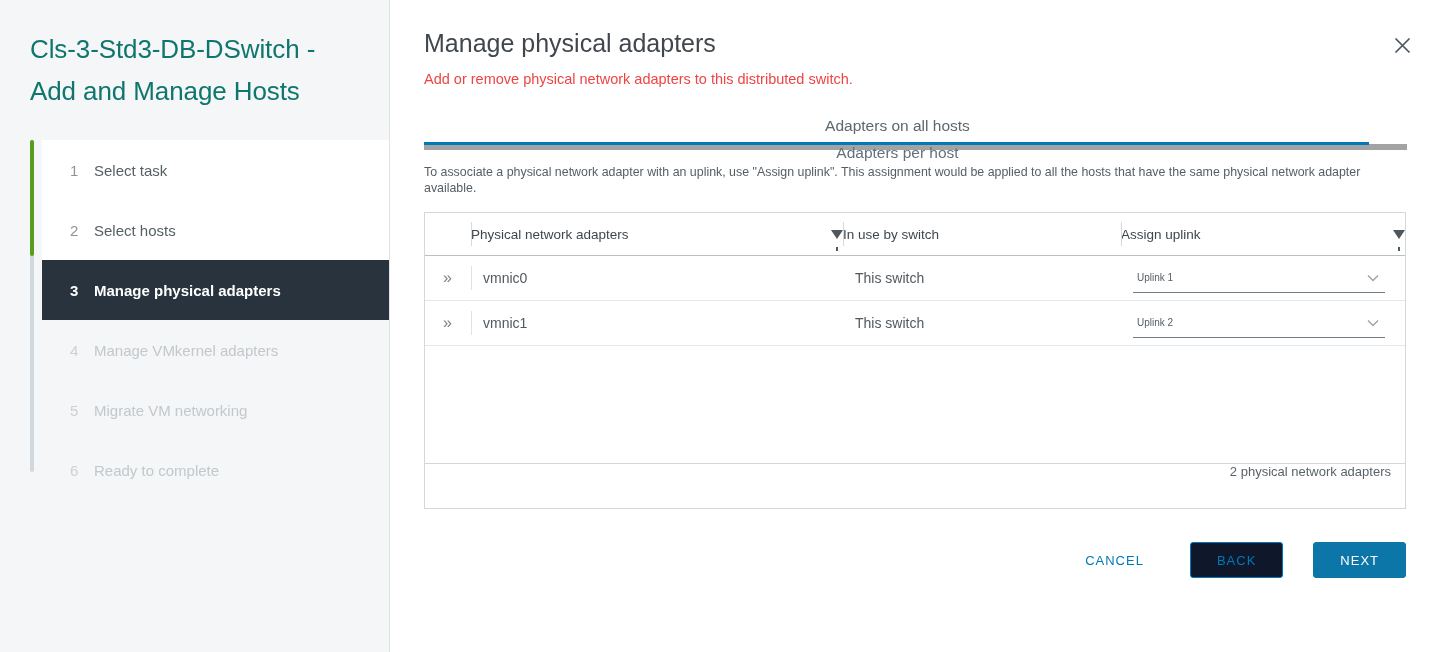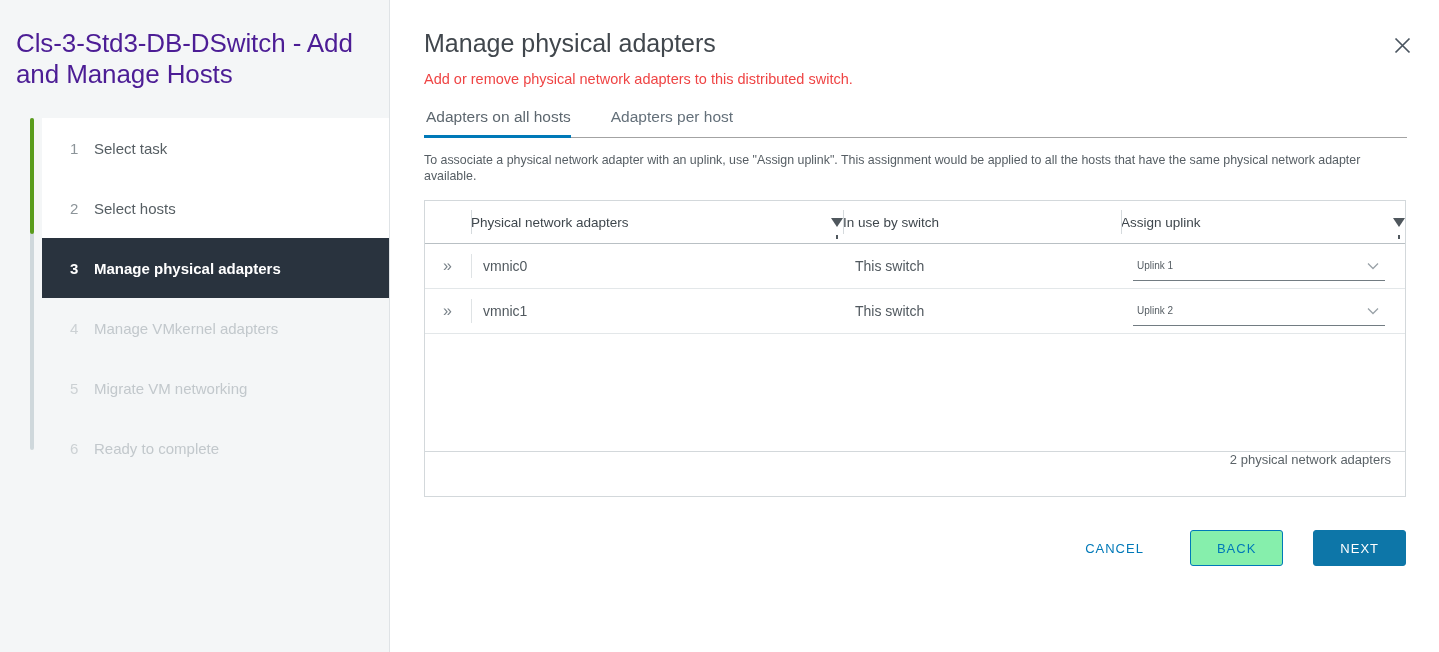--- a/index.html
+++ b/index.html
@@ -20,24 +20,24 @@
   .sidebar {
     width: 390px;
     height: 652px;
     background: #f4f6f7;
     border-right: 1px solid #dfe3e6;
     position: relative;
     flex: 0 0 390px;
   }
   .wizard-title {
     font-size: 26px;
-    line-height: 31px;
+    line-height: 42px;
     font-weight: 400;
-    color: #4c1d95;
-    padding: 28px 30px 0 16px;
+    color: #0f766e;
+    padding: 28px 30px 0 30px;
     letter-spacing: -0.1px;
   }
   .steps {
     position: relative;
     margin-top: 28px;
     padding-left: 30px;
   }
   .rail {
     position: absolute;
     left: 30px;
@@ -108,23 +108,24 @@
     margin-top: 9px;
   }
   .page-sub {
     font-size: 14.5px;
     color: #ef4444;
     margin-top: 12px;
   }
 
   .tabs {
     display: flex;
-    margin-top: 18px;
-    border-bottom: 1px solid #a3a3a3;
+    margin-top: 30px;
+    border-bottom: 6px solid #a3a3a3;
     height: 33px;
+    flex-direction: column;
   }
   .tab {
     font-size: 15.5px;
     color: #64707a;
     padding: 0 10px 9px 2px;
     margin-right: 28px;
     position: relative;
     cursor: pointer;
     background: none; border: none;
     font-family: inherit;
@@ -270,21 +271,21 @@
     height: 36px;
     border-radius: 3px;
   }
   .btn-flat {
     background: none;
     border: none;
     color: #0079b8;
     padding: 0 16px;
   }
   .btn-outline {
-    background: #86efac;
+    background: #0f172a;
     border: 1px solid #0079b8;
     color: #0079b8;
     padding: 0 26px;
   }
   .btn-solid {
     background: #0d76a8;
     border: 1px solid #0d76a8;
     color: #ffffff;
     padding: 0 26px;
   }

